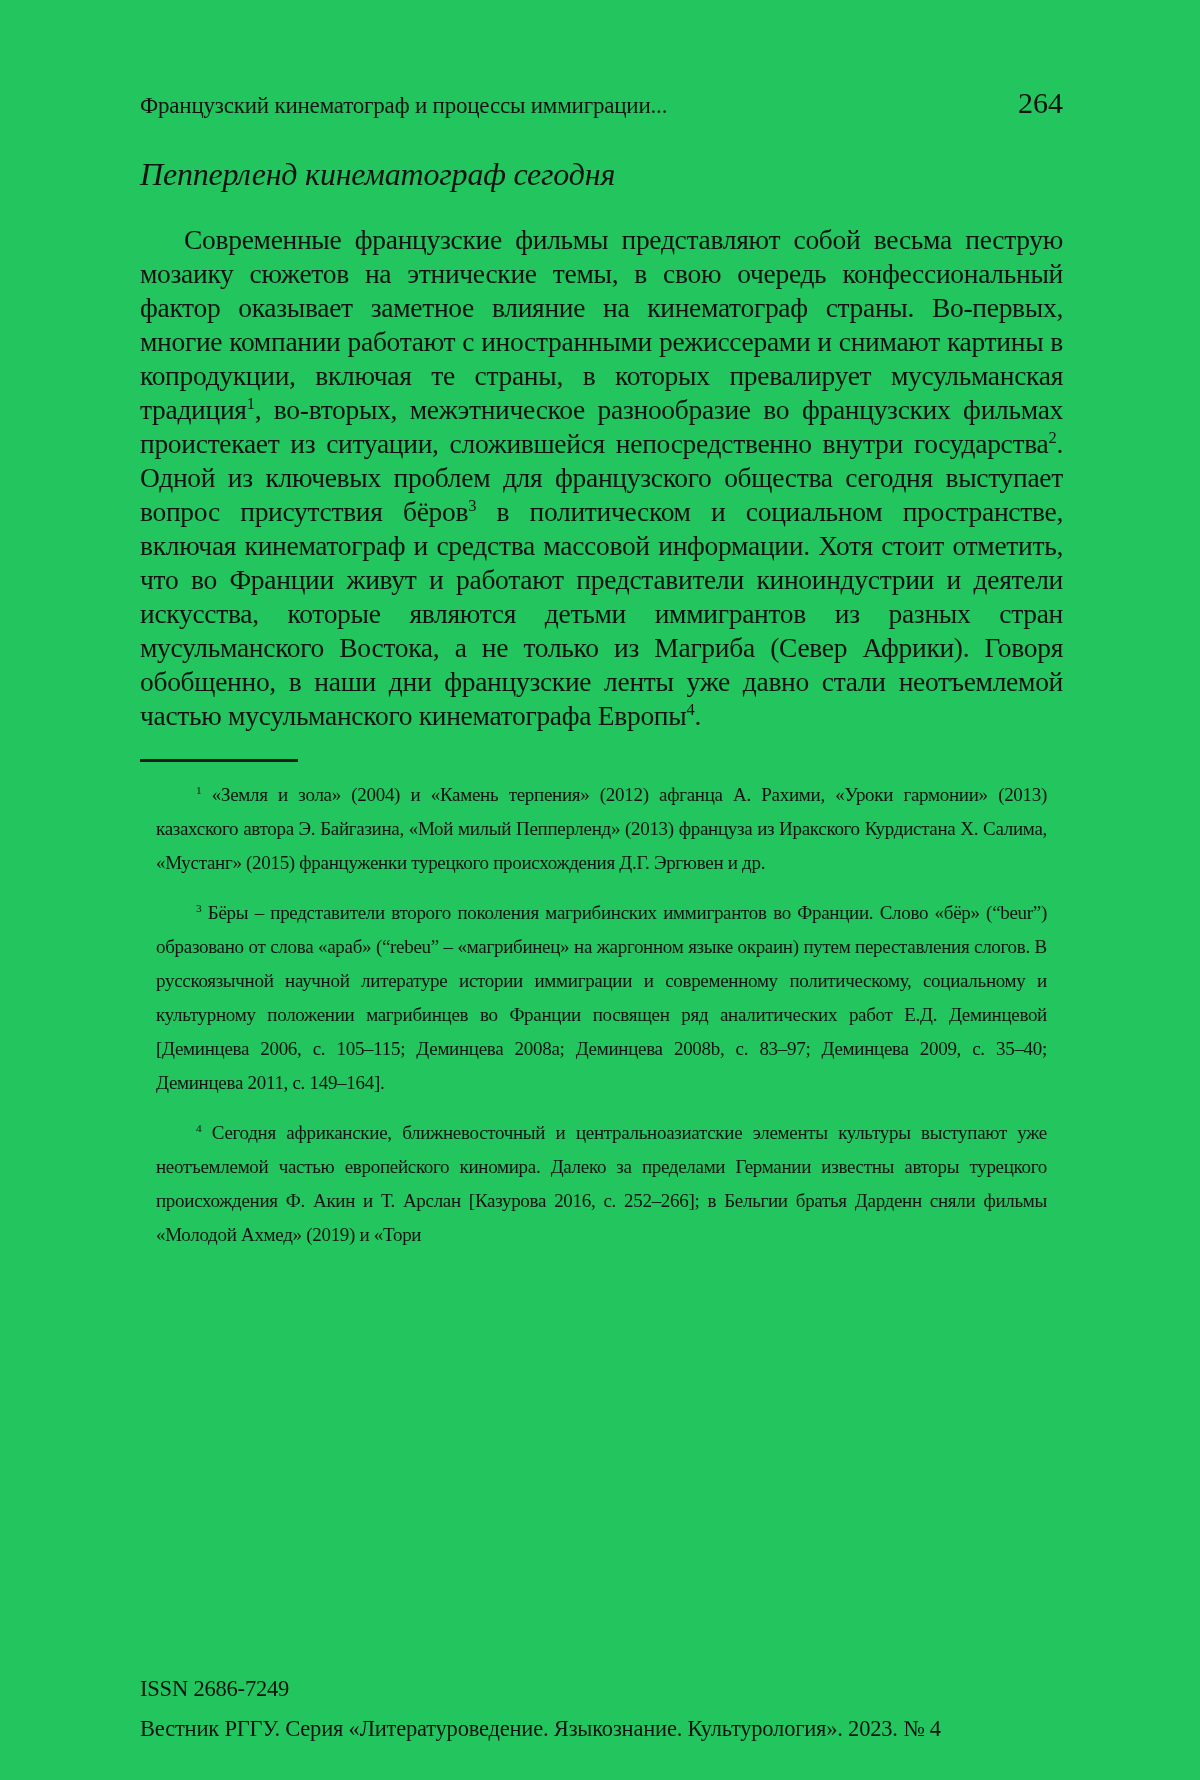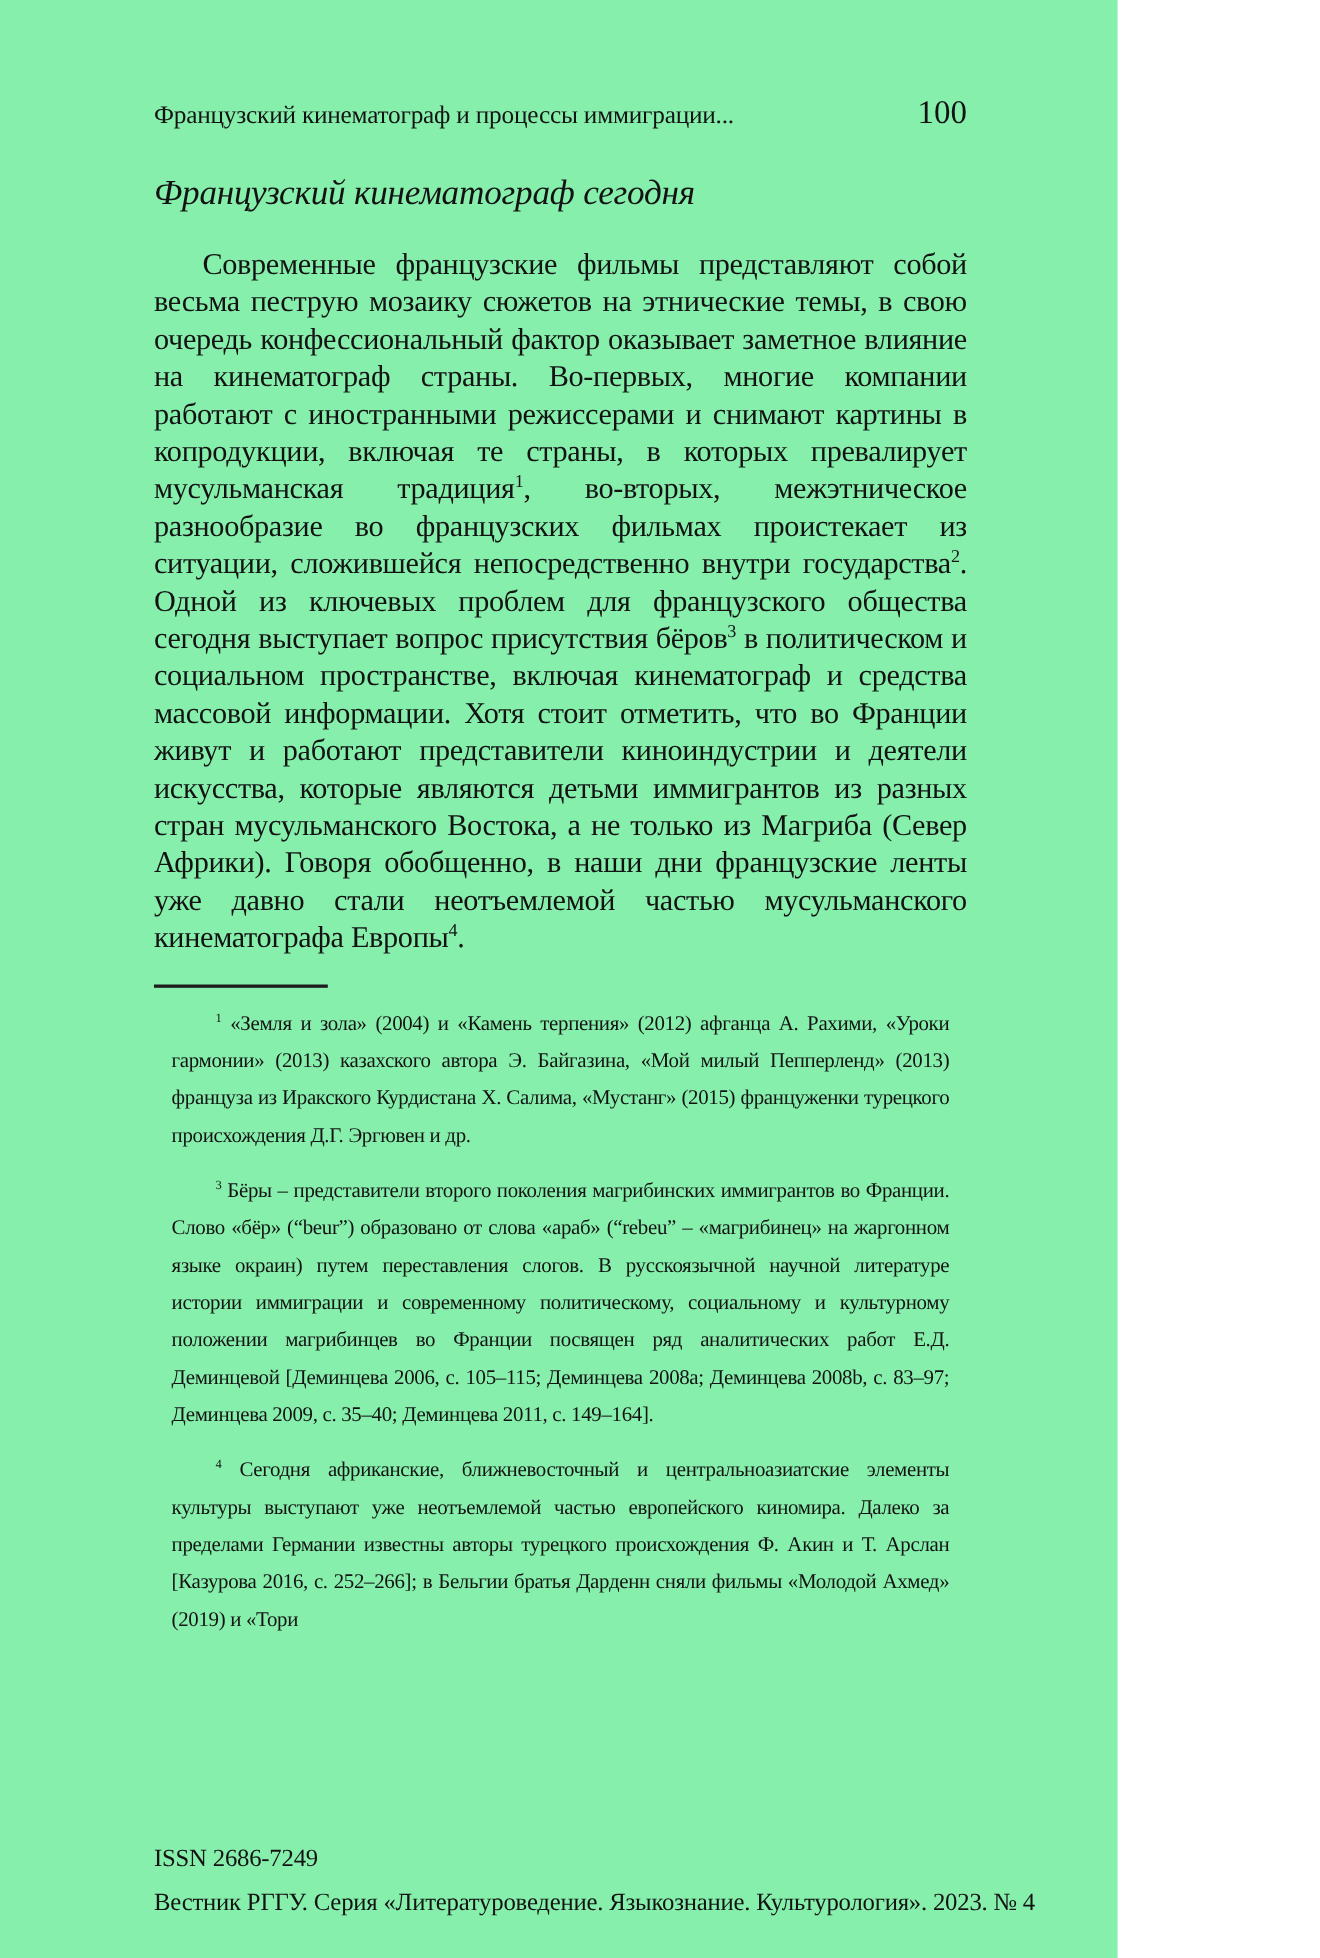--- a/index.html
+++ b/index.html
@@ -1,22 +1,22 @@
 <!DOCTYPE html>
 <html lang="ru"><head>
 <meta charset="utf-8">
 <style>
   html, body { margin: 0; padding: 0; background: #ffffff; }
 
   .page {
     position: relative;
-    width: 1016px;
+    width: 1200px;
     height: 1780px;
     box-sizing: border-box;
-    background: #86efac;
+    background: #22c55e;
     color: #131313;
     font-family: "Liberation Serif", "DejaVu Serif", serif;
     padding: 86px 137px 0 140px;
     overflow: hidden;
   }
 
   .running-head {
     display: flex;
     justify-content: space-between;
     align-items: baseline;
@@ -83,24 +83,24 @@
     flex-direction: column;
   }
 </style>
 </head>
 <body>
 
 <div class="page">
 
   <header class="running-head">
     <span class="rh-title">Французский кинематограф и процессы иммиграции...</span>
-    <span class="rh-num">100</span>
+    <span class="rh-num">264</span>
   </header>
 
-  <h1 class="section-heading">Французский кинематограф сегодня</h1>
+  <h1 class="section-heading">Пепперленд кинематограф сегодня</h1>
 
   <p class="body-text">Современные французские фильмы представляют собой весьма пеструю мозаику сюжетов на этнические темы, в свою очередь конфессиональный фактор оказывает заметное влияние на кинематограф страны. Во-первых, многие компании работают с иностранными режиссерами и снимают картины в копродукции, включая те страны, в которых превалирует мусульманская традиция<sup>1</sup>, во-вторых, межэтническое разнообразие во французских фильмах проистекает из ситуации, сложившейся непосредственно внутри государства<sup>2</sup>. Одной из ключевых проблем для французского общества сегодня выступает вопрос присутствия бёров<sup>3</sup> в политическом и социальном пространстве, включая кинематограф и средства массовой информации. Хотя стоит отметить, что во Франции живут и работают представители киноиндустрии и деятели искусства, которые являются детьми иммигрантов из разных стран мусульманского Востока, а не только из Магриба (Север Африки). Говоря обобщенно, в наши дни французские ленты уже давно стали неотъемлемой частью мусульманского кинематографа Европы<sup>4</sup>.</p>
 
   <div class="footnote-rule"></div>
 
   <section class="footnotes">
     <p class="footnote"><sup>1</sup> <span>«Земля и зола» (2004) и «Камень терпения» (2012) афганца А. Рахими, «Уроки гармонии» (2013) казахского автора Э. Байгазина, «Мой милый Пепперленд» (2013) француза из Иракского Курдистана Х. Салима, «Мустанг» (2015) француженки турецкого происхождения Д.Г. Эргювен и др.</span></p>
     <p class="footnote"><sup>3</sup> <span>Бёры – представители второго поколения магрибинских иммигрантов во Франции. Слово «бёр» (“beur”) образовано от слова «араб» (“rebeu” – «магрибинец» на жаргонном языке окраин) путем переставления слогов. В русскоязычной научной литературе истории иммиграции и современному политическому, социальному и культурному положении магрибинцев во Франции посвящен ряд аналитических работ Е.Д. Деминцевой [Деминцева 2006, с. 105–115; Деминцева 2008a; Деминцева 2008b, с. 83–97; Деминцева 2009, с. 35–40; Деминцева 2011, с. 149–164].</span></p>
     <p class="footnote"><sup>4</sup> <span>Сегодня африканские, ближневосточный и центральноазиатские элементы культуры выступают уже неотъемлемой частью европейского киномира. Далеко за пределами Германии известны авторы турецкого происхождения Ф. Акин и Т. Арслан [Казурова 2016, с. 252–266]; в Бельгии братья Дарденн сняли фильмы «Молодой Ахмед» (2019) и «Тори</span></p>
   </section>

